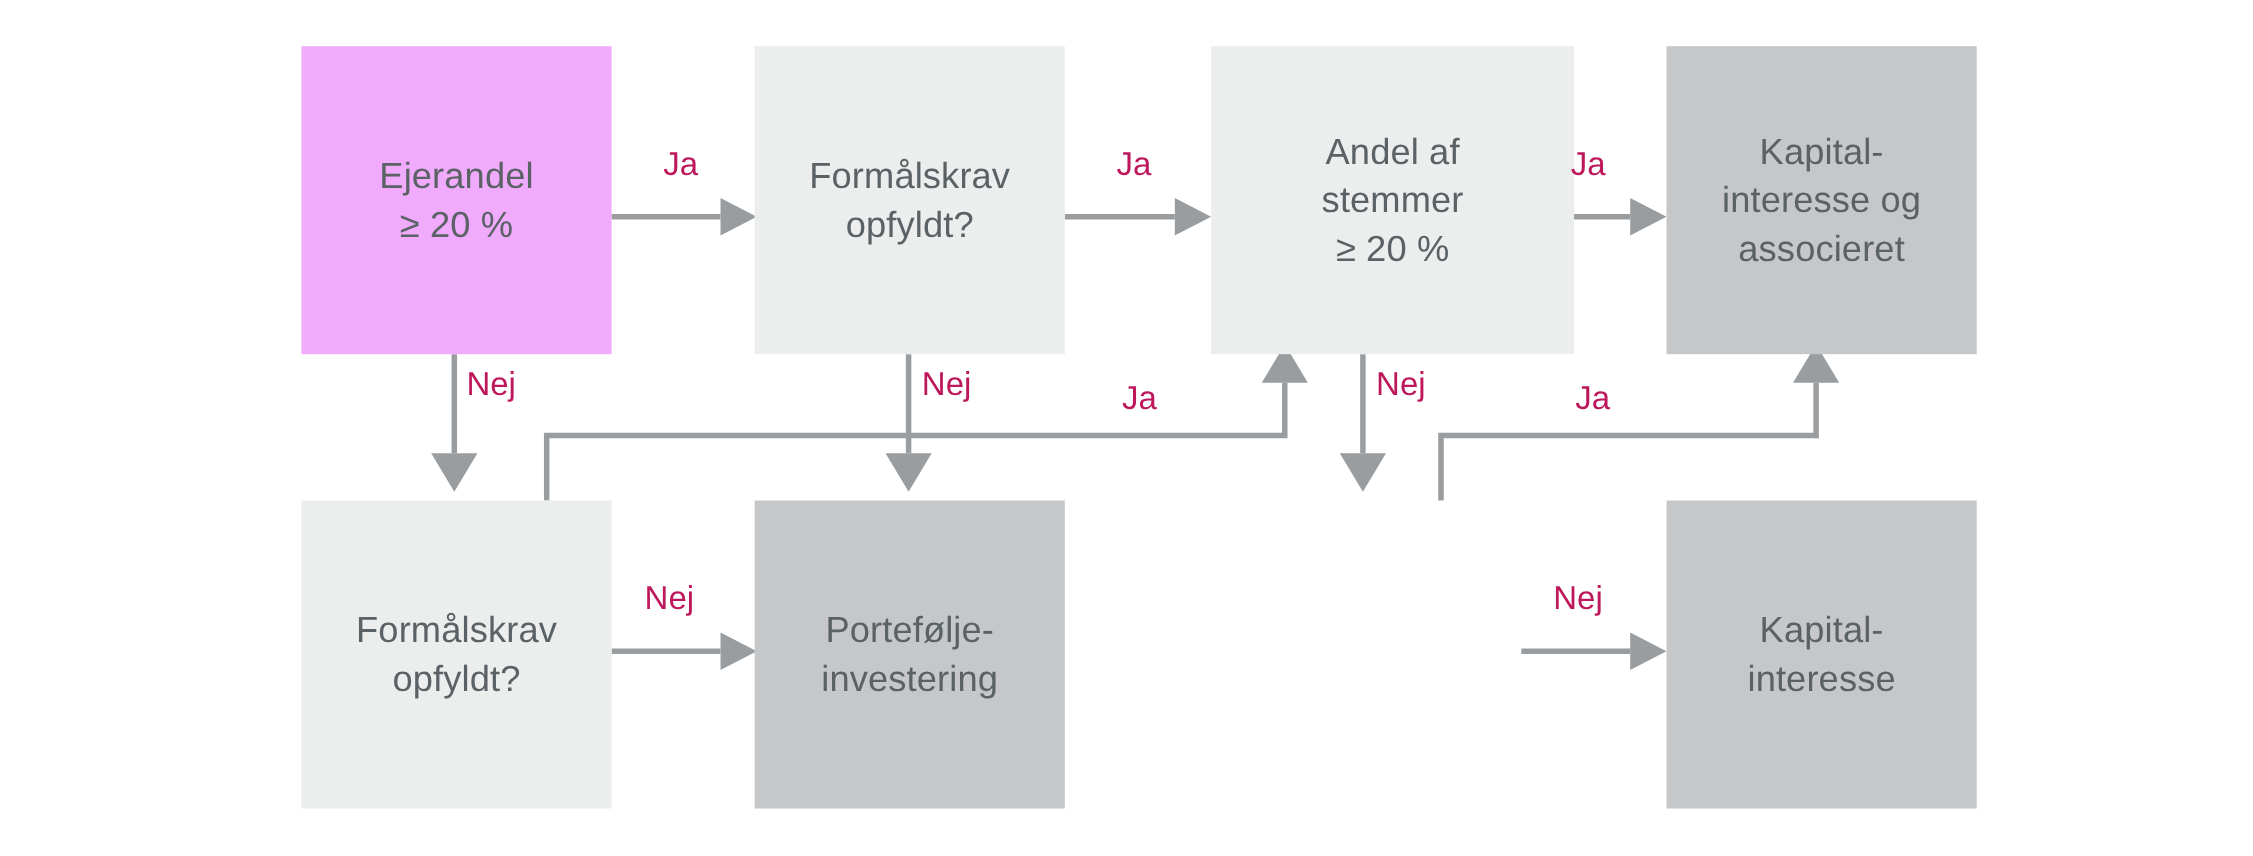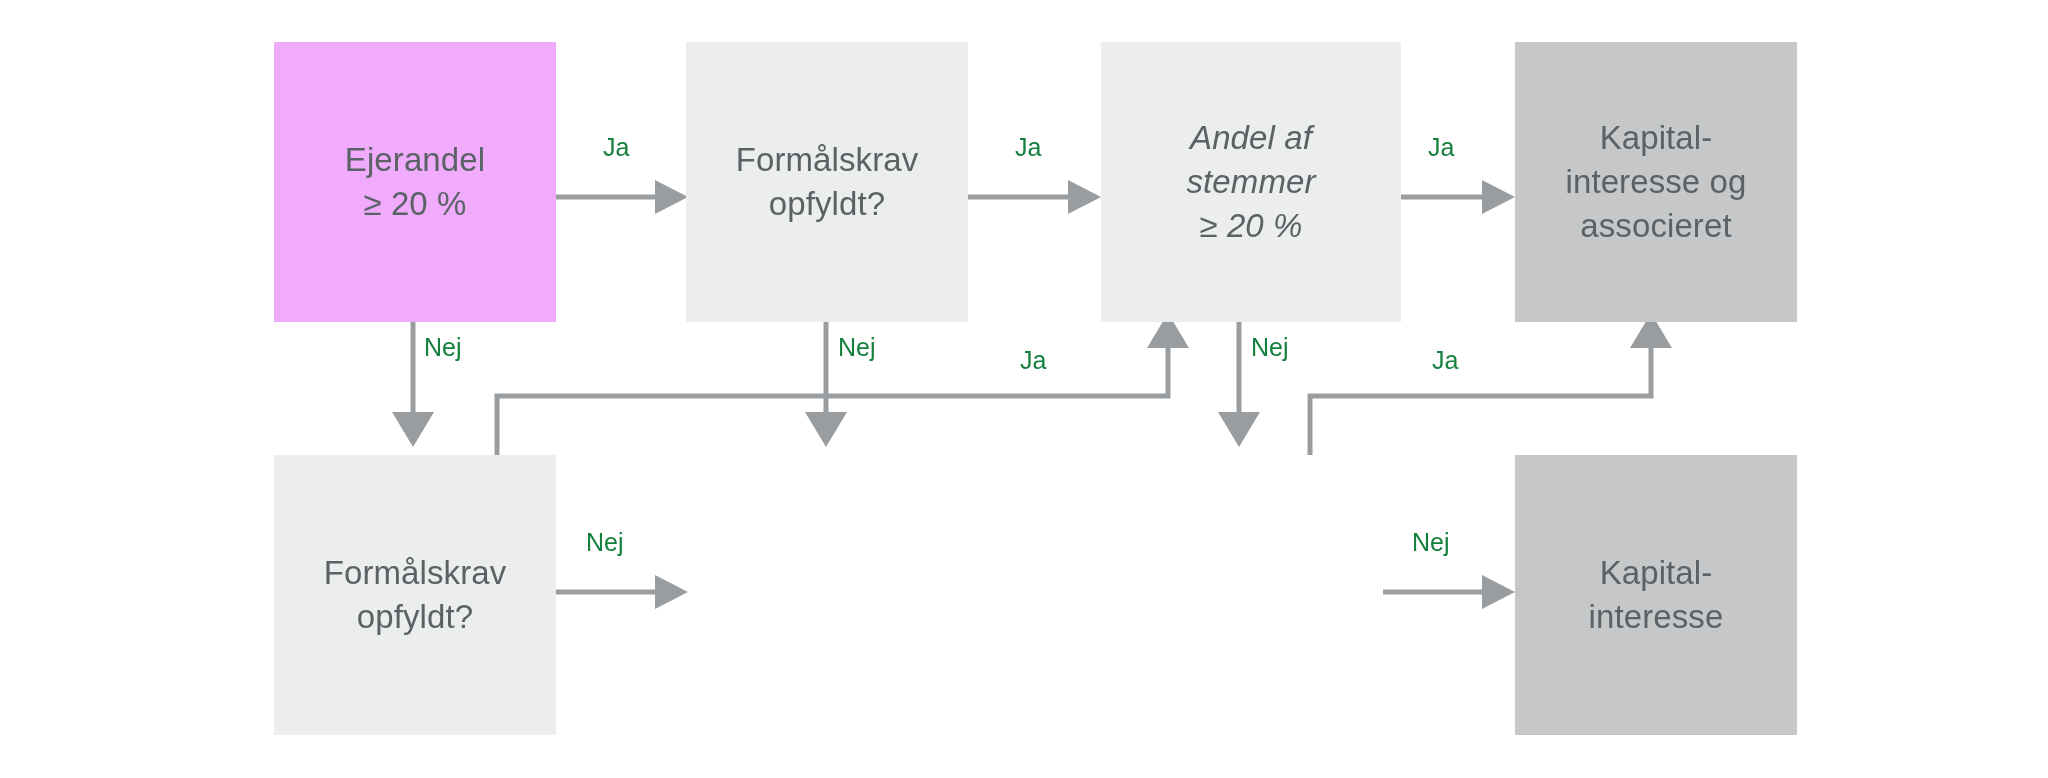--- a/index.html
+++ b/index.html
@@ -16,22 +16,22 @@
     line-height:1.33;
     font-family:"Liberation Sans",sans-serif;
     font-weight:400;
     letter-spacing:0.1px;
     box-sizing:border-box;
     padding:4px 10px;
   }
   .node .txt{white-space:pre-line;display:block;}
   .edge-label{
     position:absolute;
-    color:#15803d;
-    font-size:25px;
+    color:#be185d;
+    font-size:30px;
     line-height:1;
     font-family:"Liberation Sans",sans-serif;
     white-space:nowrap;
   }
   svg#wires{position:absolute;left:0;top:0;width:2048px;height:778px;pointer-events:none;}
 </style>
 </head>
 <body>
 
 <div id="canvas">
@@ -94,37 +94,41 @@
   <div class="node" style="left:274px;top:42px;width:282px;height:280px;background:#f0abfc;">
     <span class="txt">Ejerandel
 ≥ 20 %</span>
   </div>
 
   <div class="node" style="left:686px;top:42px;width:282px;height:280px;background:#eceded;">
     <span class="txt">Formålskrav
 opfyldt?</span>
   </div>
 
-  <div class="node" style="left:1101px;top:42px;width:300px;height:280px;background:#eceded;font-style:italic;">
+  <div class="node" style="left:1101px;top:42px;width:330px;height:280px;background:#eceded;">
     <span class="txt">Andel af
 stemmer
 ≥ 20 %</span>
   </div>
 
   <div class="node" style="left:1515px;top:42px;width:282px;height:280px;background:#c6c7c9;">
     <span class="txt">Kapital-
 interesse og
 associeret</span>
   </div>
 
   <div class="node" style="left:274px;top:455px;width:282px;height:280px;background:#eceded;">
     <span class="txt">Formålskrav
 opfyldt?</span>
   </div>
 
+  <div class="node" style="left:686px;top:455px;width:282px;height:280px;background:#c6c7c9;">
+    <span class="txt">Portefølje-
+investering</span>
+  </div>
 
 
   <div class="node" style="left:1515px;top:455px;width:282px;height:280px;background:#c6c7c9;">
     <span class="txt">Kapital-
 interesse</span>
   </div>
 
   <div class="edge-label" style="left:603px;top:135px;">Ja</div>
   <div class="edge-label" style="left:1015px;top:135px;">Ja</div>
   <div class="edge-label" style="left:1428px;top:135px;">Ja</div>

